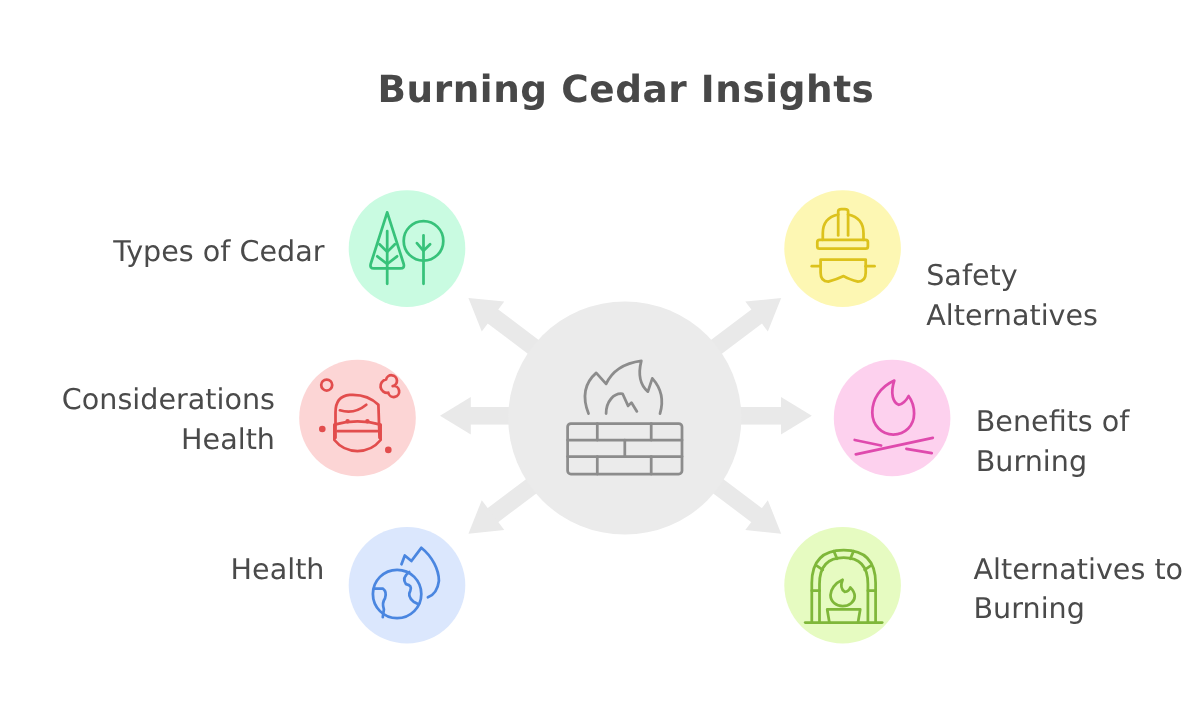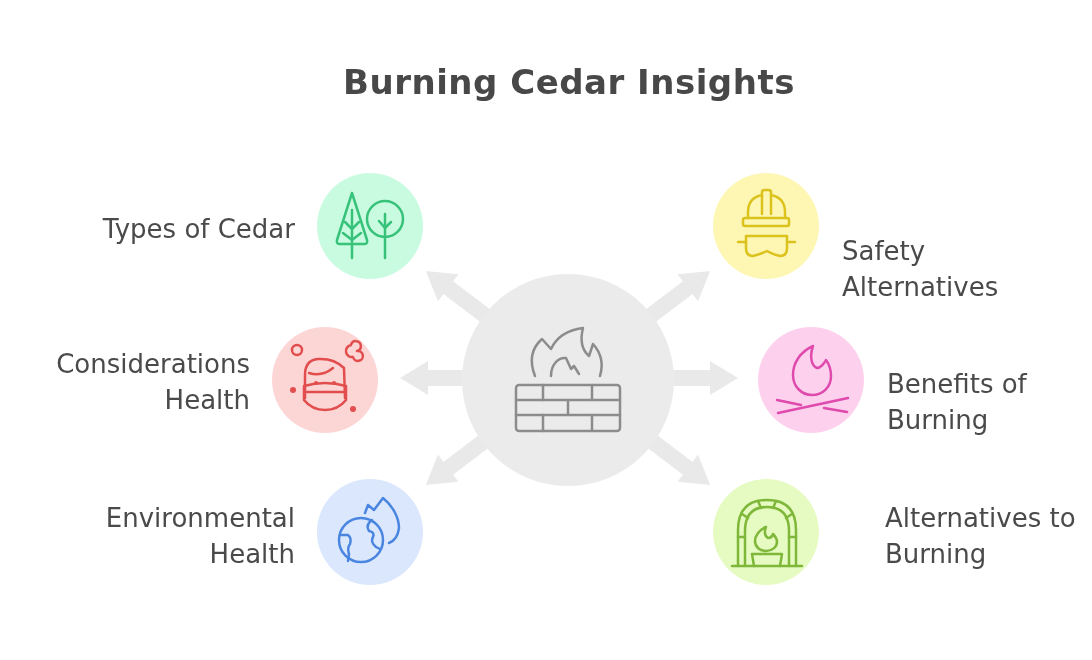--- a/index.html
+++ b/index.html
@@ -148,21 +148,20 @@
 <div class="label left" style="right:797px; top:211px;">
   <div>Types of Cedar</div>
 </div>
 
 <div class="label left" style="right:842px; top:346px;">
   <div>Considerations</div>
   <div>Health</div>
 </div>
 
 <div class="label left" style="right:797px; top:500px;">
-  <div>Environmental</div>
   <div>Health</div>
 </div>
 
 <div class="label right" style="left:842px; top:205px;margin-top:28px;">
   <div>Safety</div>
   <div>Alternatives</div>
 </div>
 
 <div class="label right" style="left:887px; top:346px;margin-top:20px;">
   <div>Benefits of</div>

